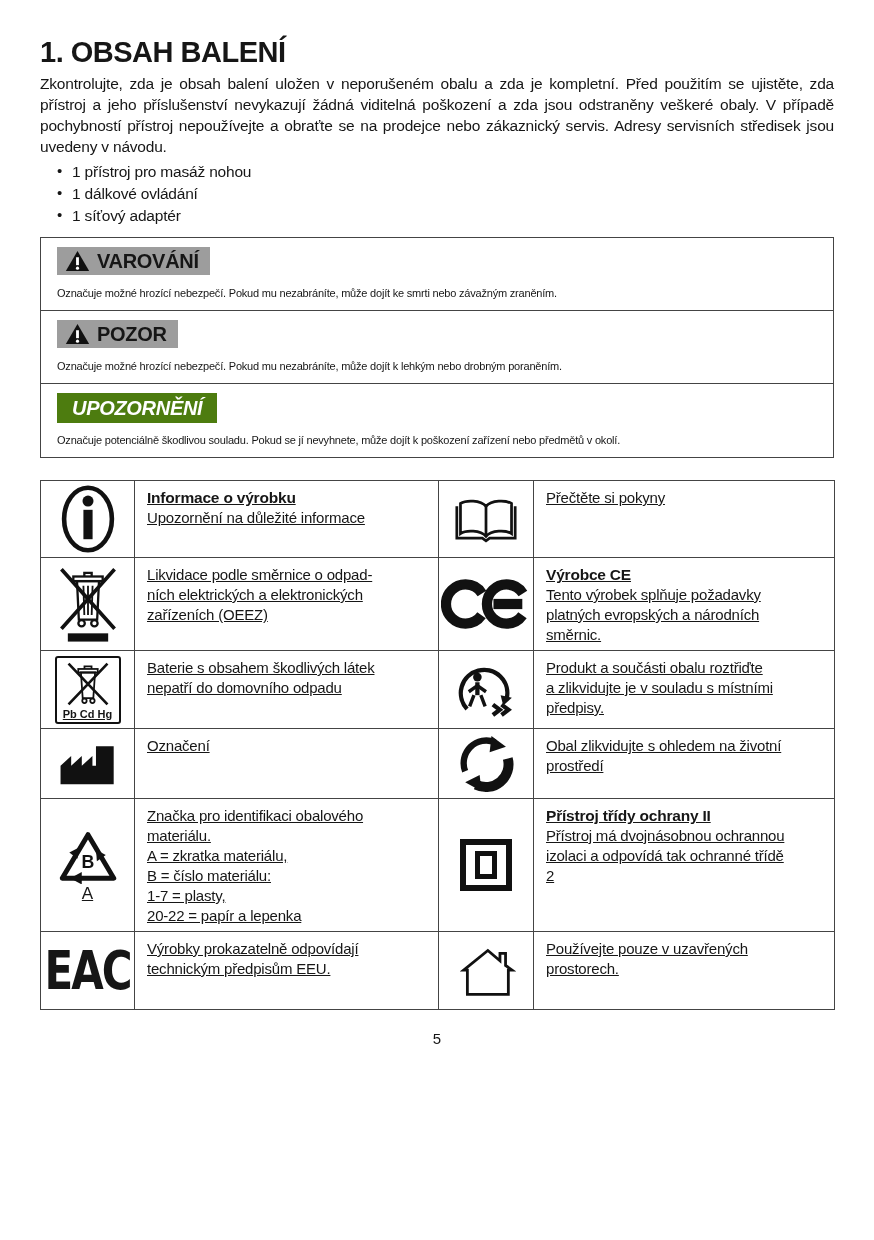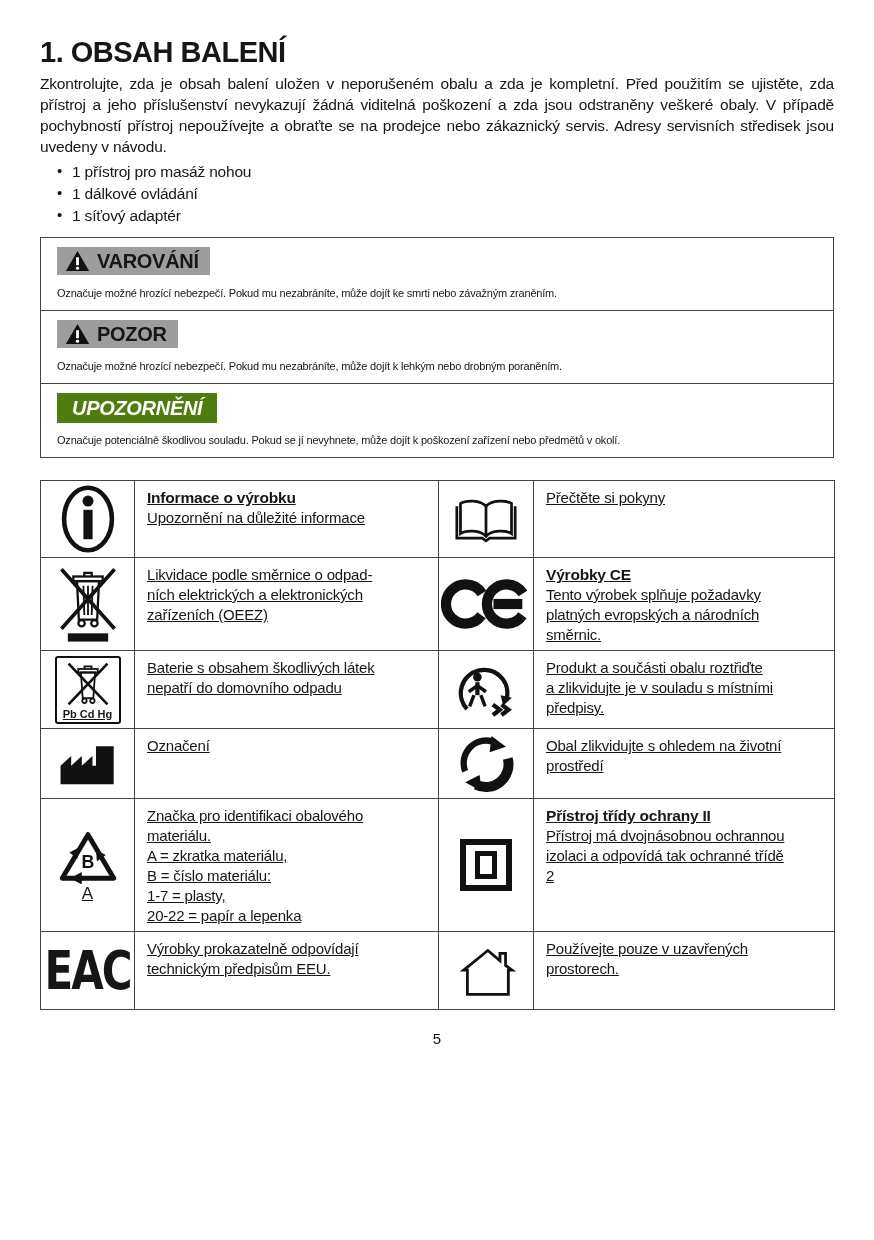--- a/index.html
+++ b/index.html
@@ -153,21 +153,21 @@
 zařízeních (OEEZ)</div>
       </td>
       <td class="icon-cell">
         <svg class="svg-ic" width="90" height="54" viewBox="0 0 96 58">
           <circle cx="26" cy="29" r="21" fill="none" stroke="#111" stroke-width="11" stroke-dasharray="106.3 25.6" stroke-dashoffset="-12.8"></circle>
           <circle cx="70" cy="29" r="21" fill="none" stroke="#111" stroke-width="11" stroke-dasharray="106.3 25.6" stroke-dashoffset="-12.8"></circle>
           <path d="M56,29 L87,29" stroke="#111" stroke-width="11"></path>
         </svg>
       </td>
       <td class="text-cell">
-        <div class="cell-title">Výrobky CE</div>
+        <div class="cell-title">Výrobce CE</div>
         <div class="cell-text">Tento výrobek splňuje požadavky
 platných evropských a národních
 směrnic.</div>
       </td>
     </tr>
 
     <tr class="r3">
       <td class="icon-cell">
         <div class="battery-box">
           <svg class="svg-ic" width="46" height="46" viewBox="0 0 52 52">

